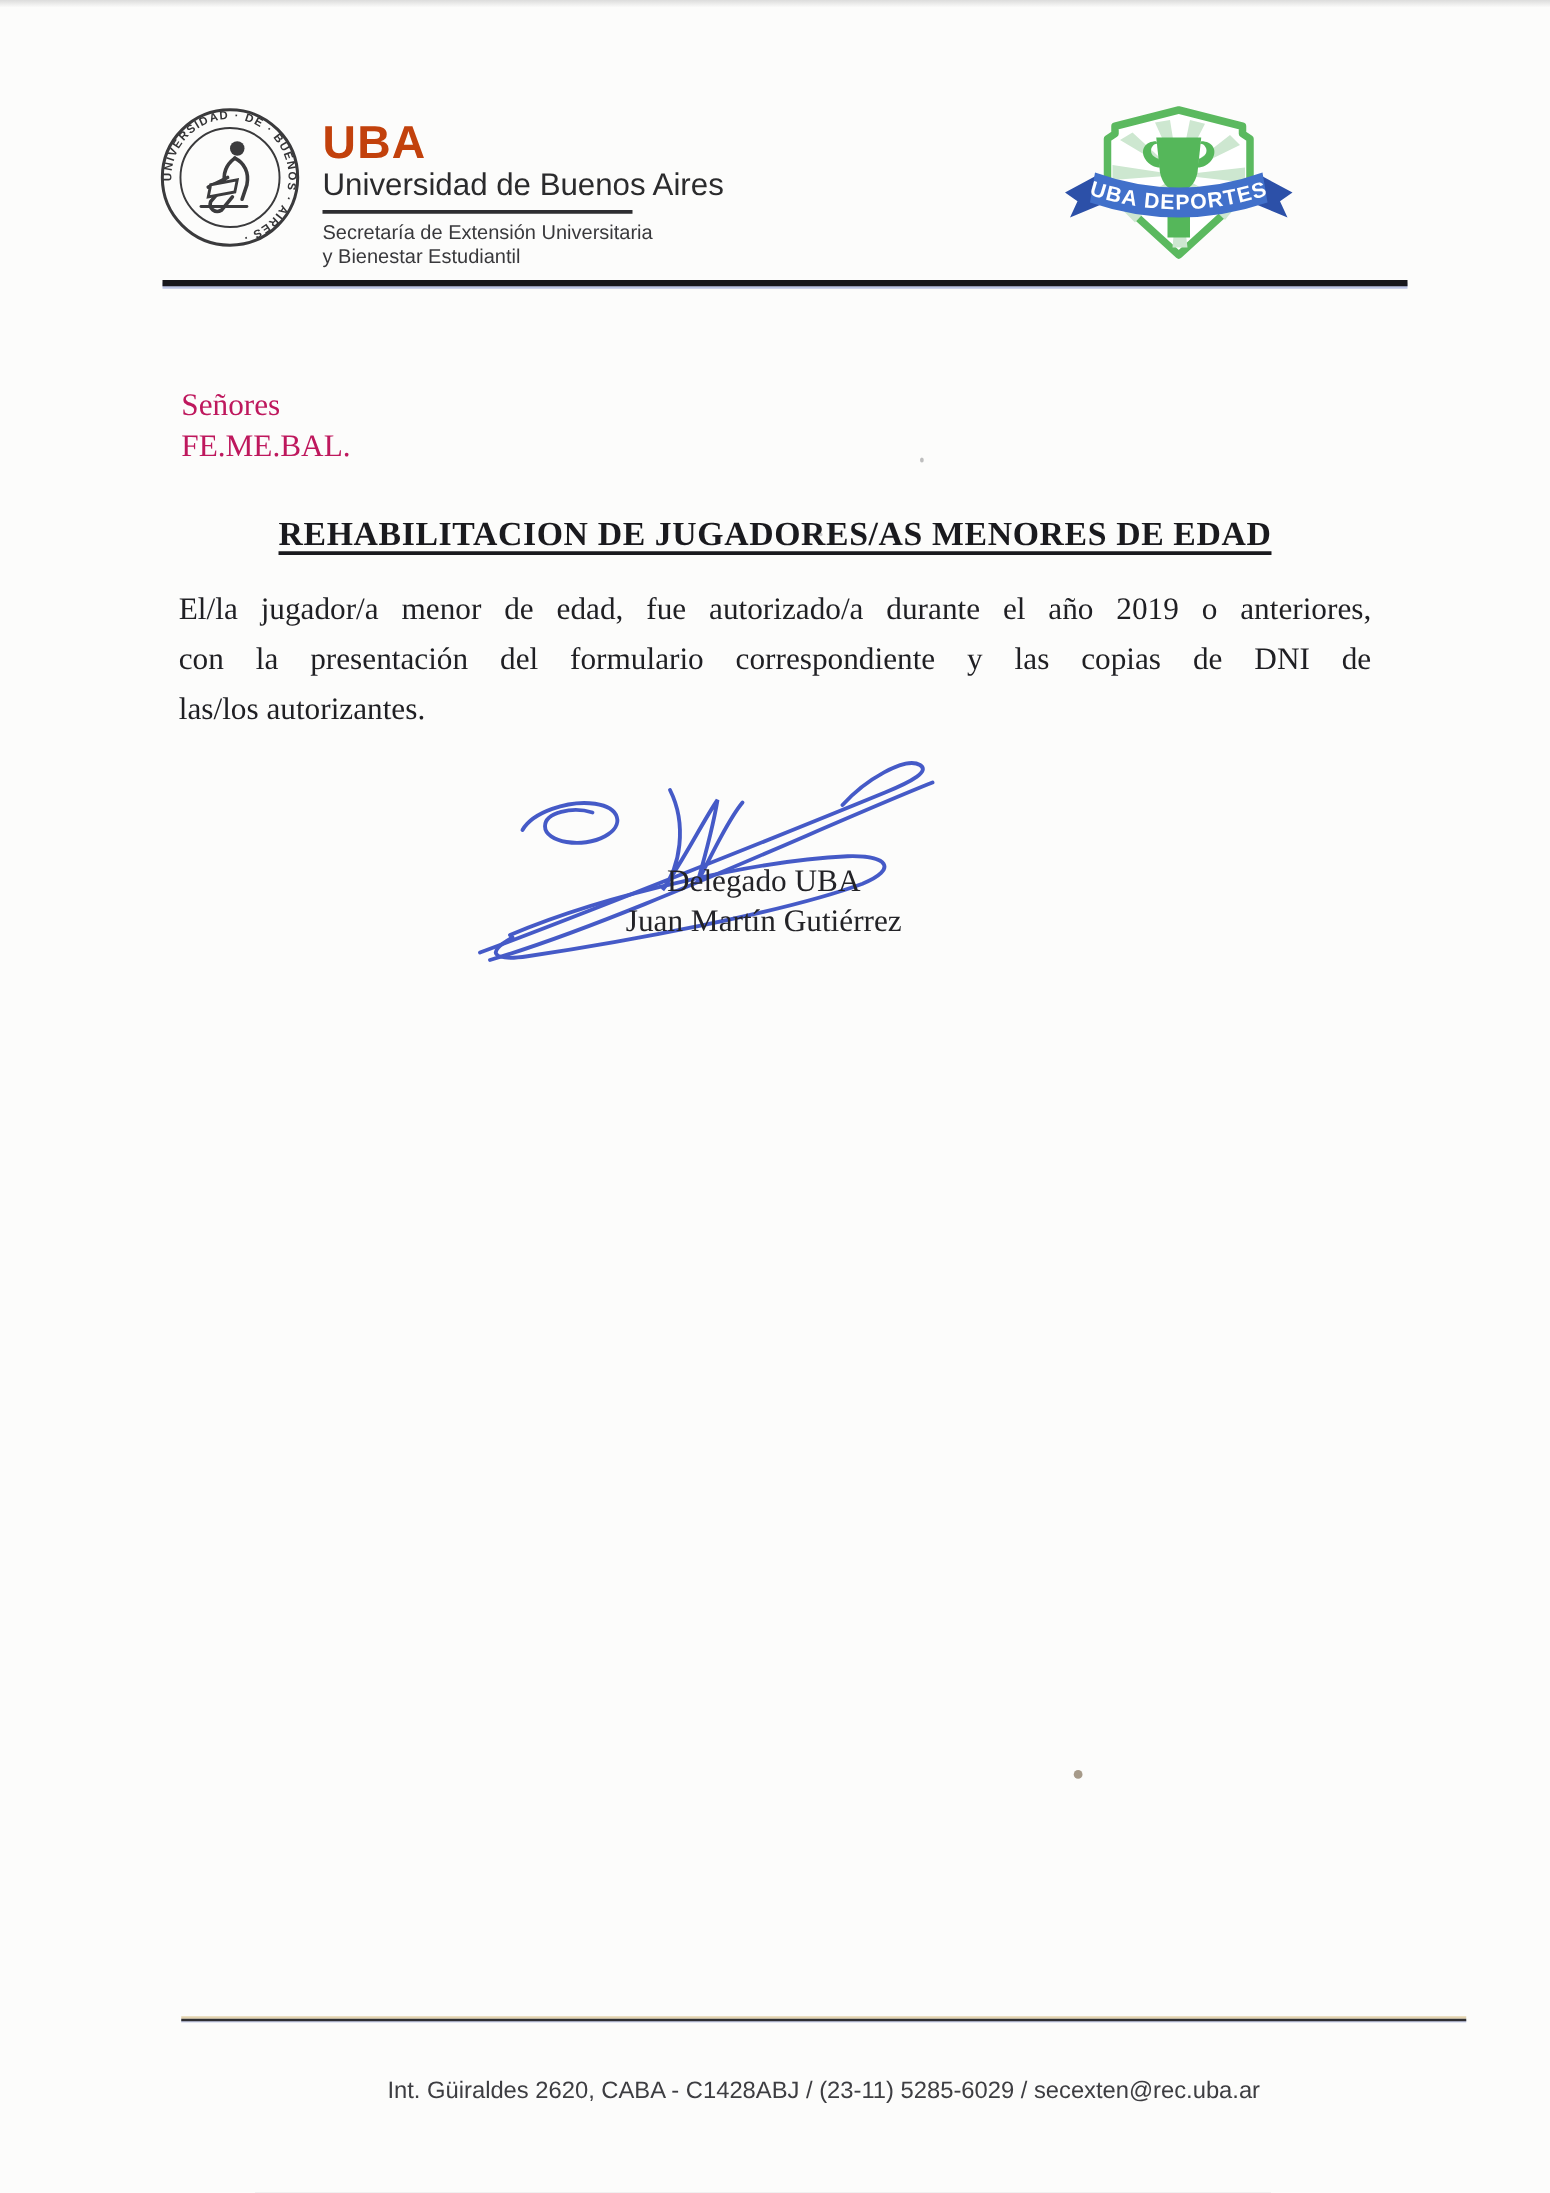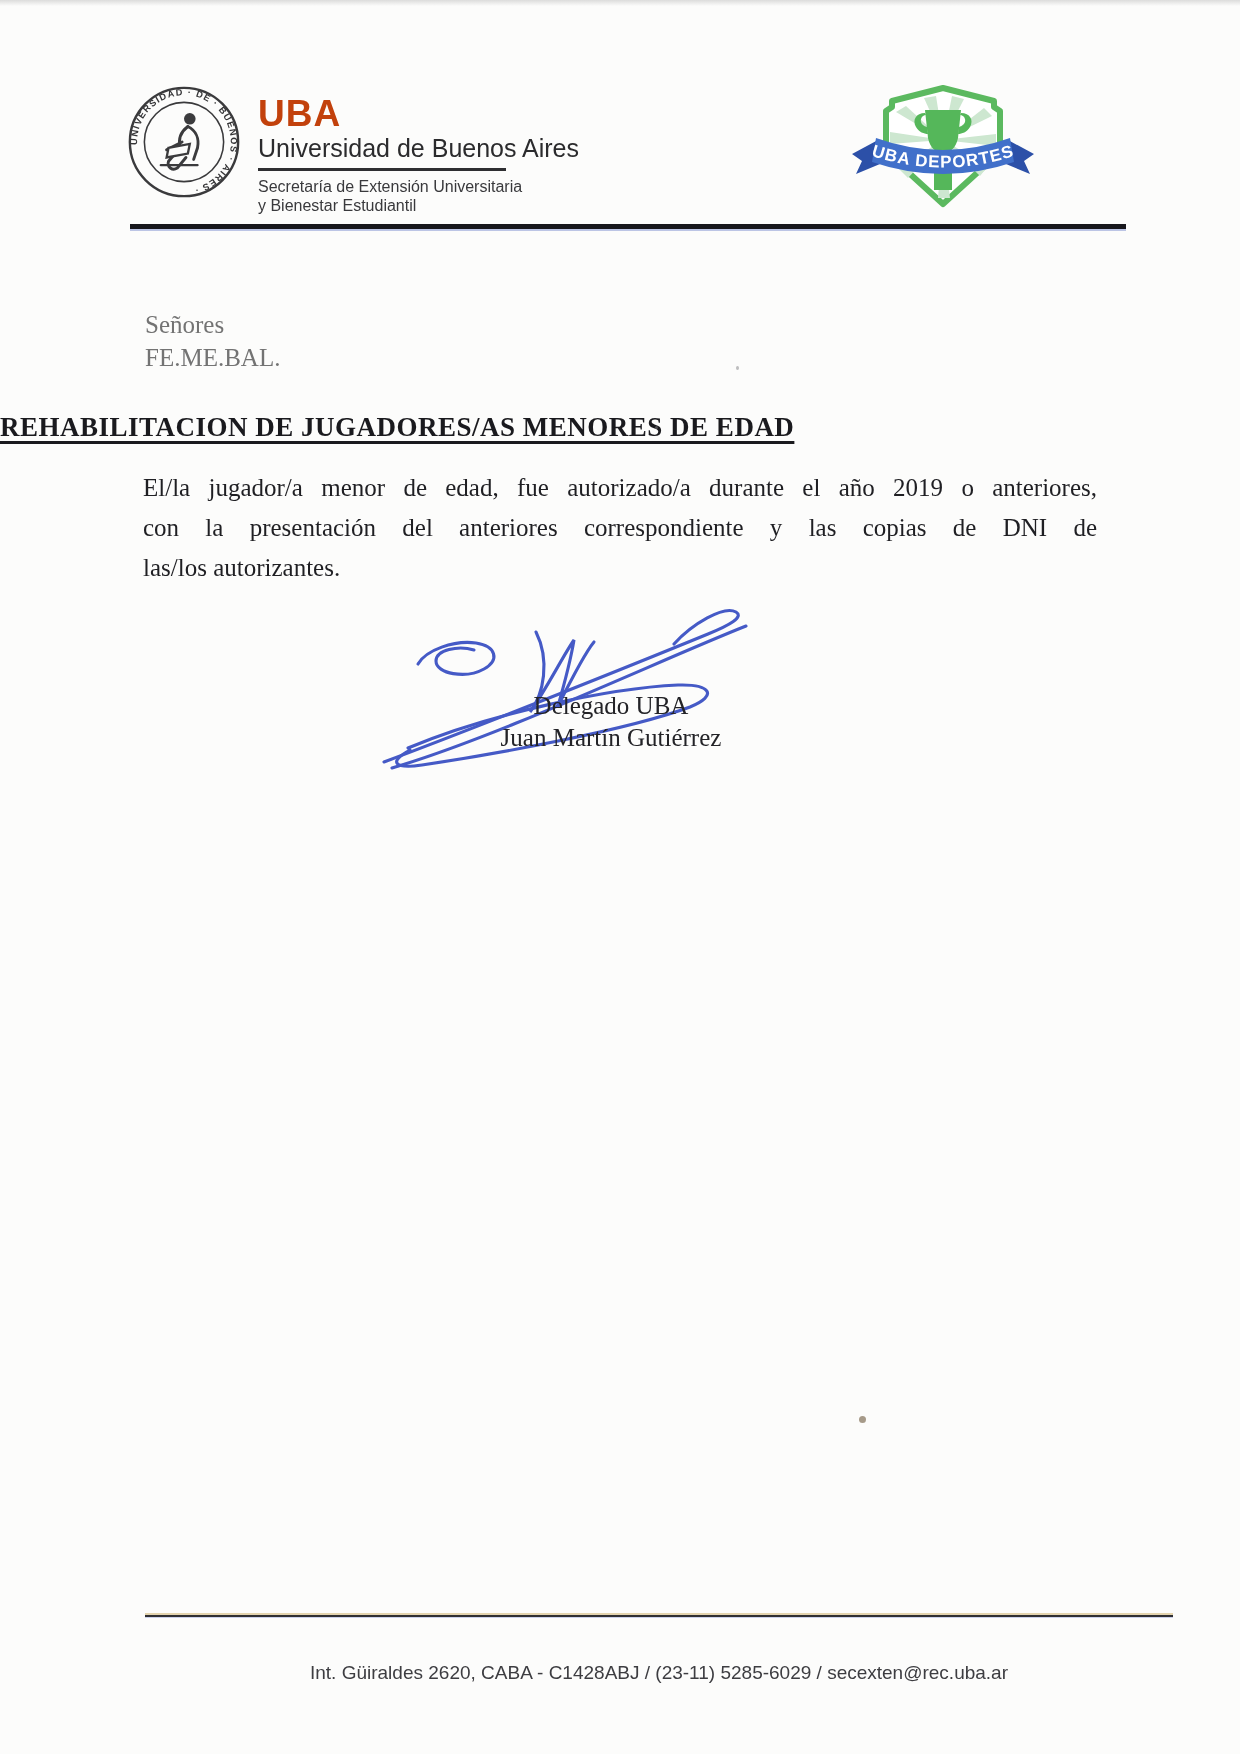--- a/index.html
+++ b/index.html
@@ -22,22 +22,22 @@
   .uba-university{font-size:25px;color:#2b2b2d;line-height:30px;margin-top:0;}
   .uba-divider{width:248px;height:3px;background:#2e2e31;margin:5px 0 6px 0;}
   .uba-secretariat{font-size:16px;color:#39393c;line-height:19px;}
   .deportes-logo{position:absolute;left:848px;top:82px;width:190px;height:126px;}
   .header-rule{position:absolute;left:130px;top:224px;width:996px;height:5px;
     background:#17171c;box-shadow:0 2px 0 rgba(70,95,190,.35);}
 
   
   .date-line{position:absolute;left:560px;top:272px;width:532px;text-align:right;
     font-size:25px;color:#202024;}
-  .recipient{position:absolute;left:145px;top:308px;font-size:25px;line-height:33px;color:#737373;}
-  .letter-title{position:absolute;left:0;top:412px;width:1240px;text-align:left;}
+  .recipient{position:absolute;left:145px;top:308px;font-size:25px;line-height:33px;color:#be185d;}
+  .letter-title{position:absolute;left:0;top:412px;width:1240px;text-align:center;}
   .letter-title span{
     font-size:27px;font-weight:bold;letter-spacing:.5px;color:#1a1a1e;
     text-decoration:underline;text-decoration-thickness:2.5px;text-underline-offset:5px;
   }
   .body-par{position:absolute;left:143px;top:468px;width:954px;
     font-size:25px;line-height:40px;color:#1f1f23;}
   .jline{text-align:justify;text-align-last:justify;}
   .lline{text-align:left;}
 
   
@@ -136,21 +136,21 @@
     <div>Señores</div>
     <div>FE.ME.BAL.</div>
   </div>
 
   <div class="letter-title">
     <span>REHABILITACION DE JUGADORES/AS MENORES DE EDAD</span>
   </div>
 
   <div class="body-par">
     <div class="jline">El/la jugador/a menor de edad, fue autorizado/a durante el año 2019 o anteriores,</div>
-    <div class="jline">con la presentación del anteriores correspondiente y las copias de DNI de</div>
+    <div class="jline">con la presentación del formulario correspondiente y las copias de DNI de</div>
     <div class="lline">las/los autorizantes.</div>
   </div>
 
   <svg class="signature-svg" viewBox="0 0 384 176">
     <g fill="none" stroke="#3c52c4" stroke-width="3.1" stroke-linecap="round" opacity="0.95">
       <path d="M6 164 C92 132 252 68 330 36 C352 27 366 19 358 14 C346 7 314 26 296 46"></path>
       <path d="M14 170 C122 138 282 62 368 28"></path>
       <path d="M40 66 C48 52 76 42 98 45 C118 48 122 62 106 71 C88 81 58 76 58 63 C58 52 80 47 96 52"></path>
       <path d="M158 34 C172 62 166 96 152 114 C168 92 186 56 196 42 C192 66 184 94 180 108 C192 84 206 56 216 44"></path>
       <path d="M30 150 C110 116 232 90 300 87 C332 86 341 97 312 109 C250 132 118 156 44 167 C16 171 10 164 32 152"></path>

